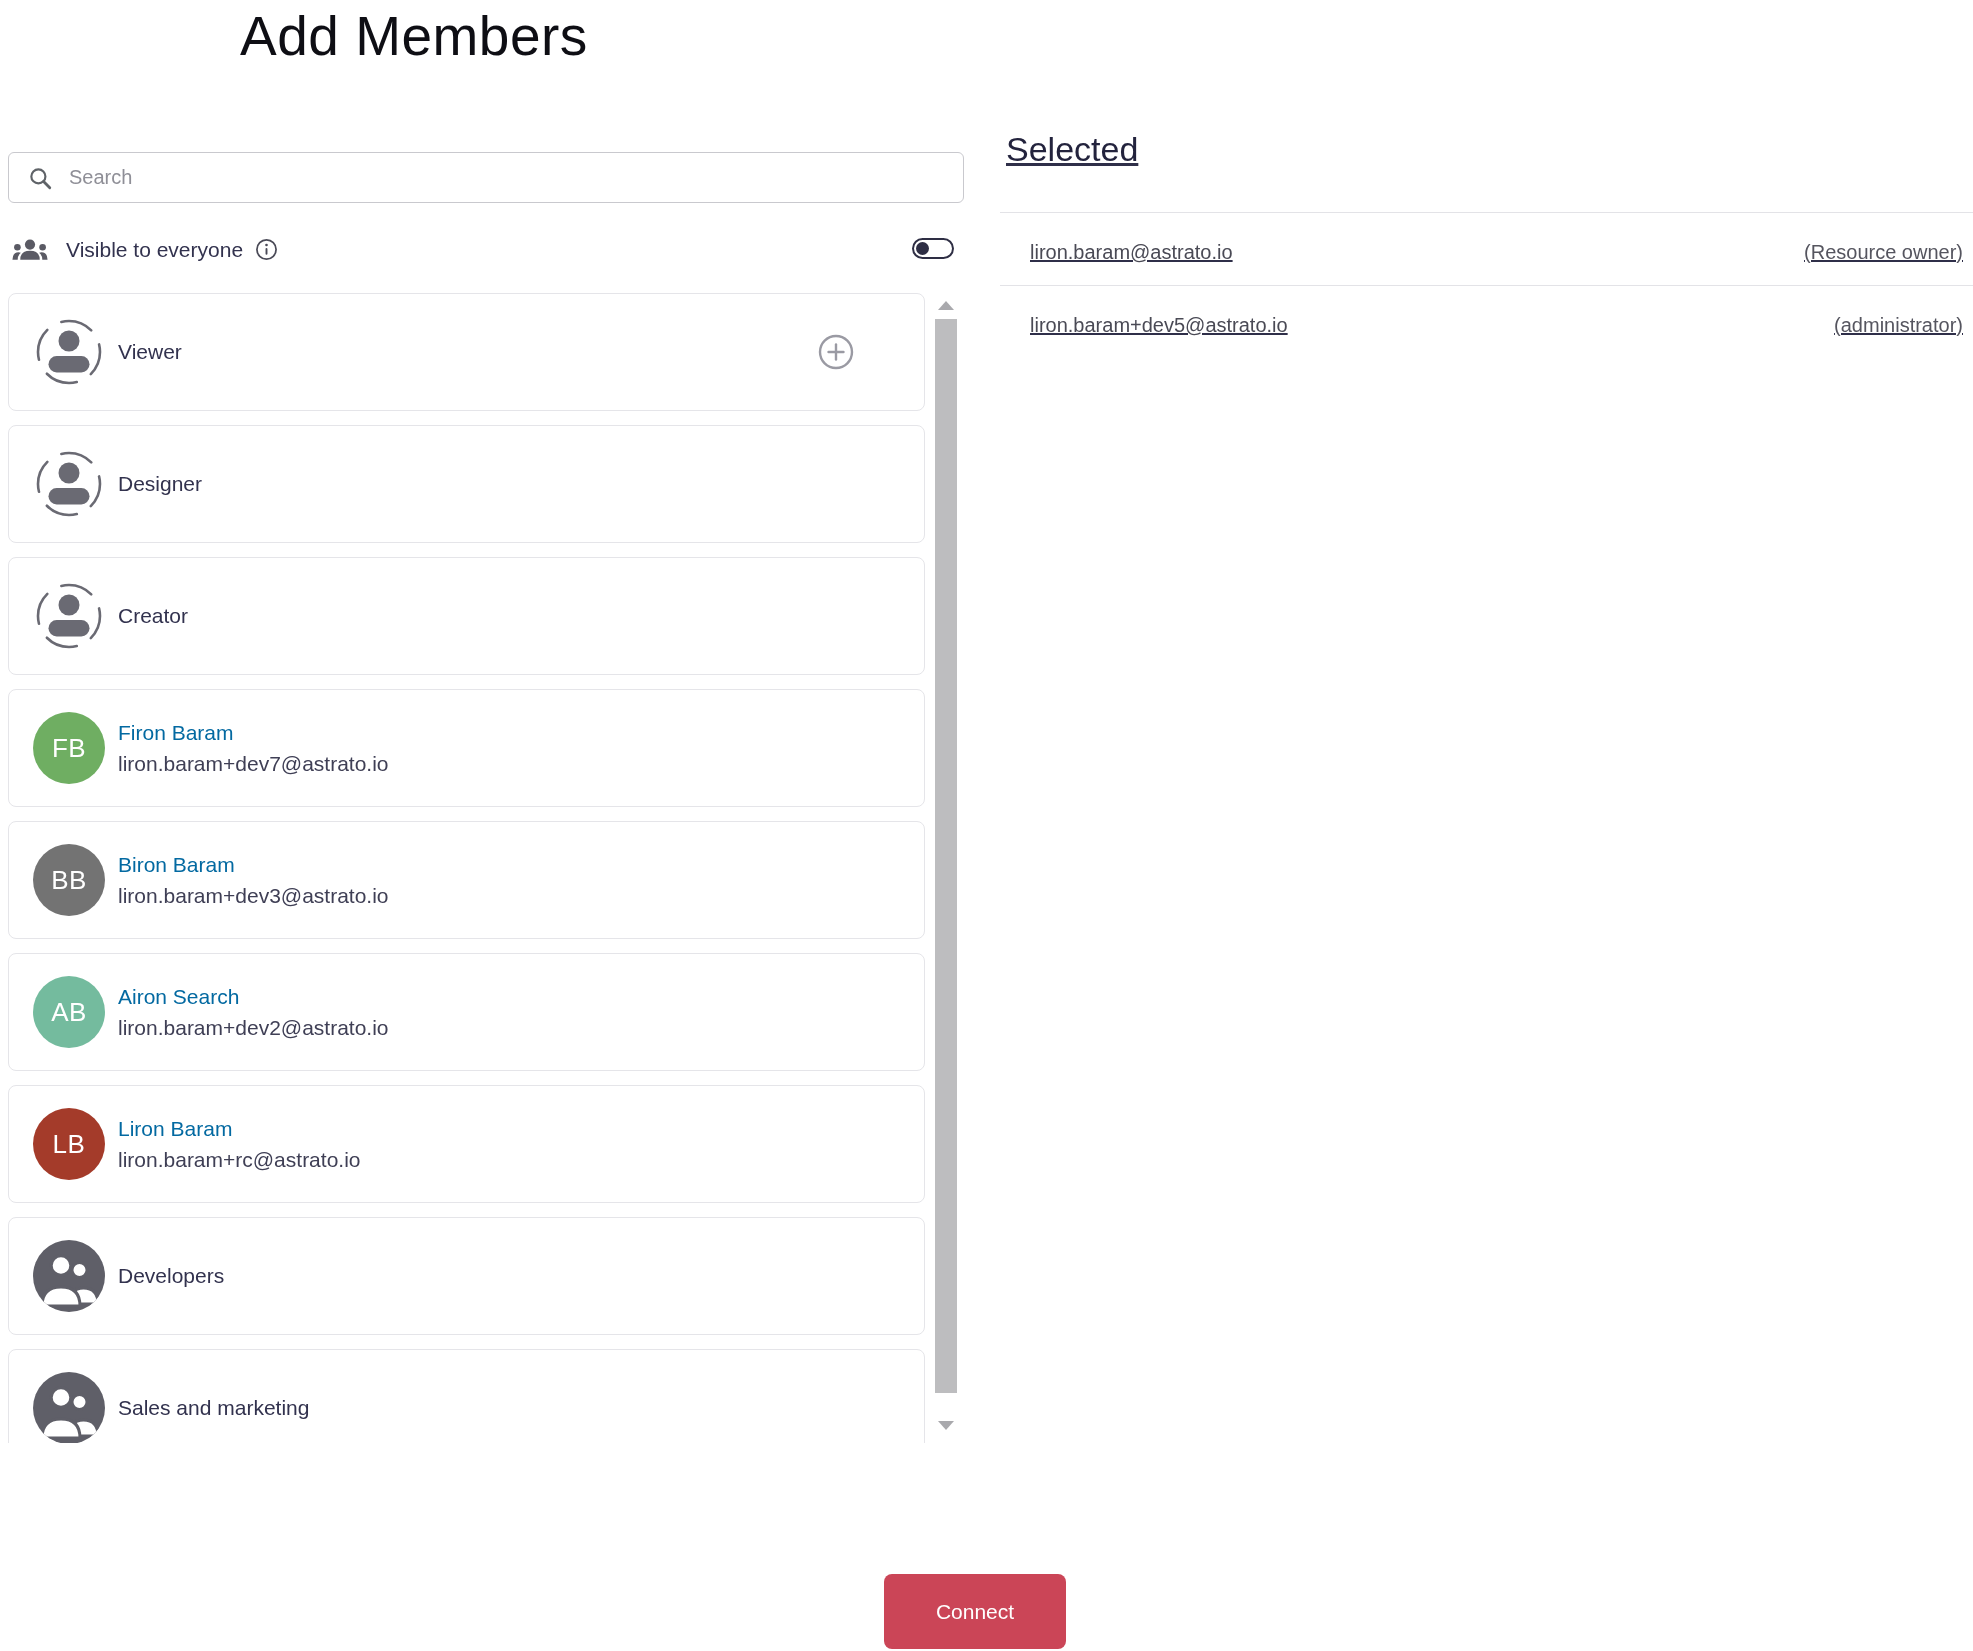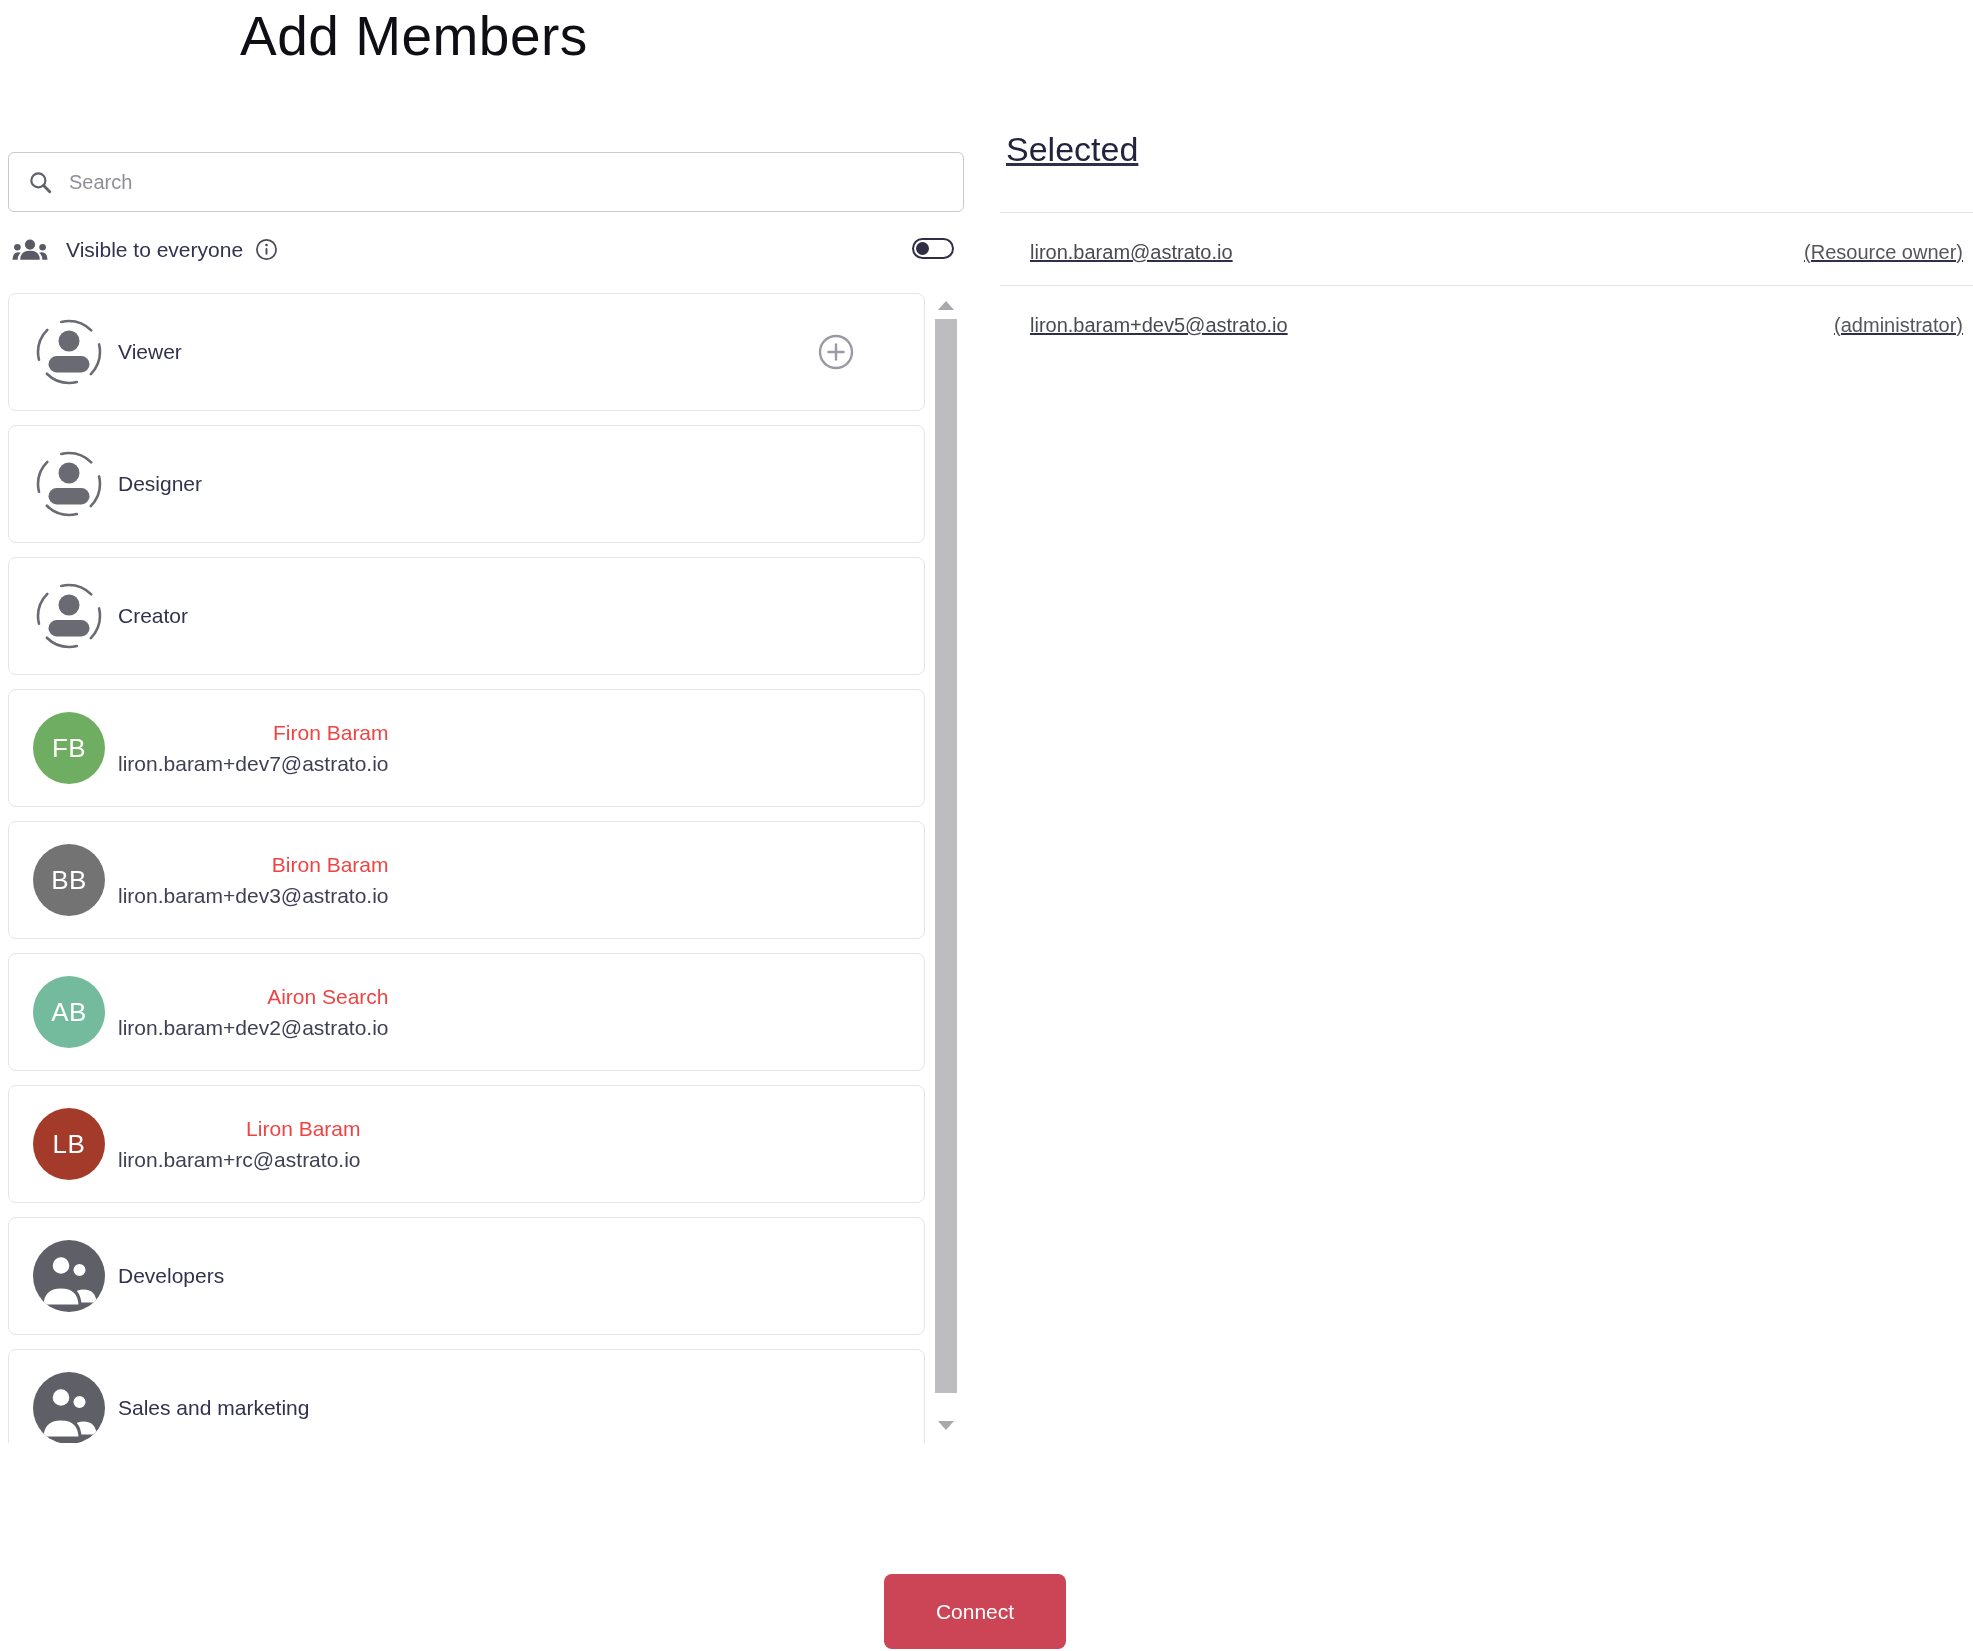--- a/index.html
+++ b/index.html
@@ -3,21 +3,21 @@
 <meta charset="utf-8">
 <style>
   * { margin:0; padding:0; box-sizing:border-box; }
   html,body { background:#fff; }
   body { font-family:"Liberation Sans","DejaVu Sans",sans-serif; color:#2f2f49; }
   .canvas { position:relative; width:1973px; height:1651px; background:#fff; overflow:hidden; }
 
   .page-title { position:absolute; left:240px; top:4px; font-size:55px; font-weight:400; color:#0e0e14; letter-spacing:.5px; }
 
   
-  .search-box { position:absolute; left:8px; top:152px; width:956px; height:60px;
+  .search-box { position:absolute; left:8px; top:152px; width:956px; height:51px;
     border:1px solid #c9c9ce; border-radius:6px; display:flex; align-items:center; background:#fff; }
   .search-box .sicon { margin:0 16px 0 18px; display:flex; }
   .search-box input { border:none; outline:none; flex:1; font-size:20px; color:#2f2f49;
     font-family:inherit; background:transparent; height:100%; }
   .search-box input::placeholder { color:#8f8f97; }
 
   
   .vis-row { position:absolute; left:12px; top:238px; width:952px; height:36px; display:flex; align-items:flex-start; }
   .vis-row .glabel { margin-left:18px; font-size:21px; color:#32324e; }
   .vis-row .iinfo { margin-left:12px; display:flex; }
@@ -25,21 +25,21 @@
     border-radius:12px; position:relative; cursor:pointer; background:#fff; }
   .toggle .knob { position:absolute; left:2px; top:2px; width:13px; height:13px; border-radius:50%; background:#2e2e44; }
 
   
   .members-list { position:absolute; left:8px; top:293px; width:956px; height:1150px; overflow:hidden; }
   .card { width:917px; height:118px; margin-bottom:14px; border:1px solid #e5e5e9; border-radius:8px;
     background:#fff; display:flex; align-items:center; padding:0 24px 0 24px; }
   .card .lead { width:72px; height:72px; flex:0 0 72px; display:flex; align-items:center; justify-content:center; }
   .card .texts { margin-left:13px; display:flex; flex-direction:column; gap:7px; }
   .card .rolelabel { font-size:21px; color:#32324e; }
-  .card .uname { font-size:21px; color:#ef4444;text-align:right; }
+  .card .uname { font-size:21px; color:#0369a1; }
   .card .uemail { font-size:21px; color:#3f3f55; }
   .avatar { width:72px; height:72px; border-radius:50%; display:flex; align-items:center; justify-content:center;
     color:#fff; font-size:26px; letter-spacing:.5px; }
   .addbtn { margin-left:auto; margin-right:46px; width:36px; height:36px; border:none; background:transparent;
     display:flex; align-items:center; justify-content:center; cursor:pointer; }
 
   
   .scrollbar { position:absolute; left:927px; top:0; width:22px; height:1150px; }
   .scroll-up-arrow { position:absolute; left:3px; top:8px; width:0; height:0;
     border-left:8px solid transparent; border-right:8px solid transparent; border-bottom:9px solid #a9a9ad; }

